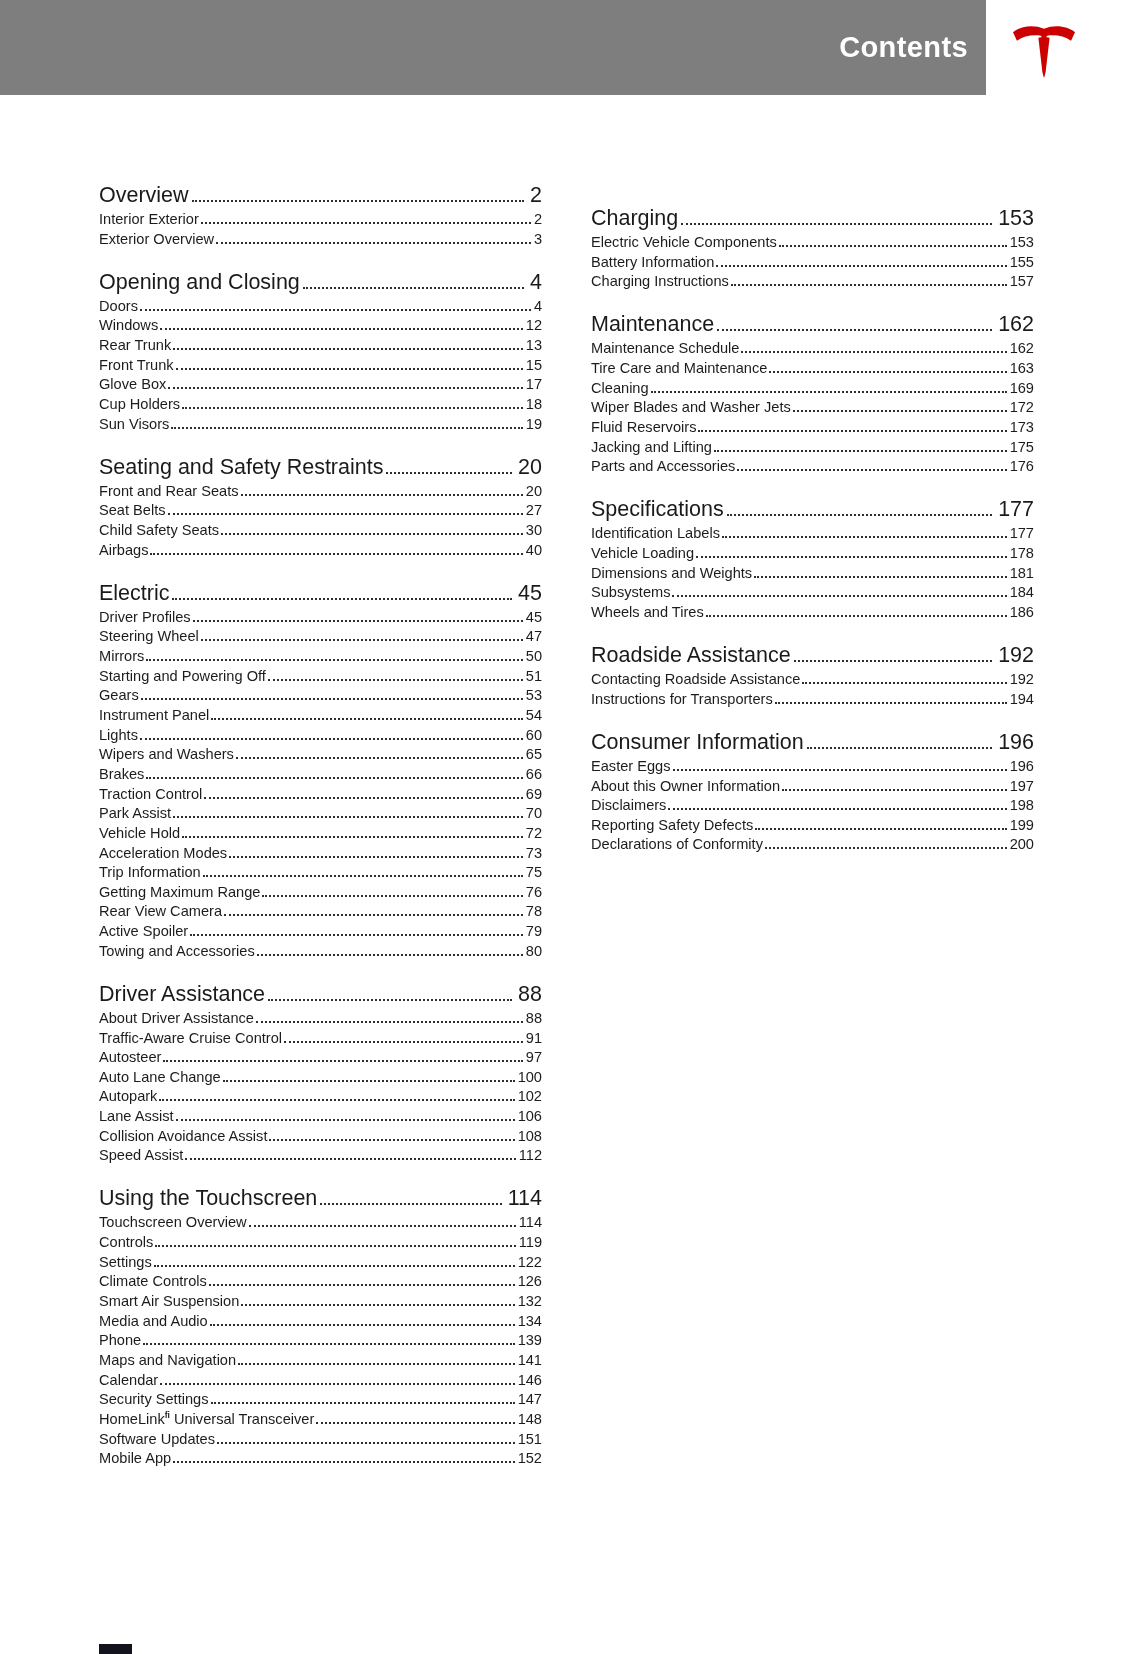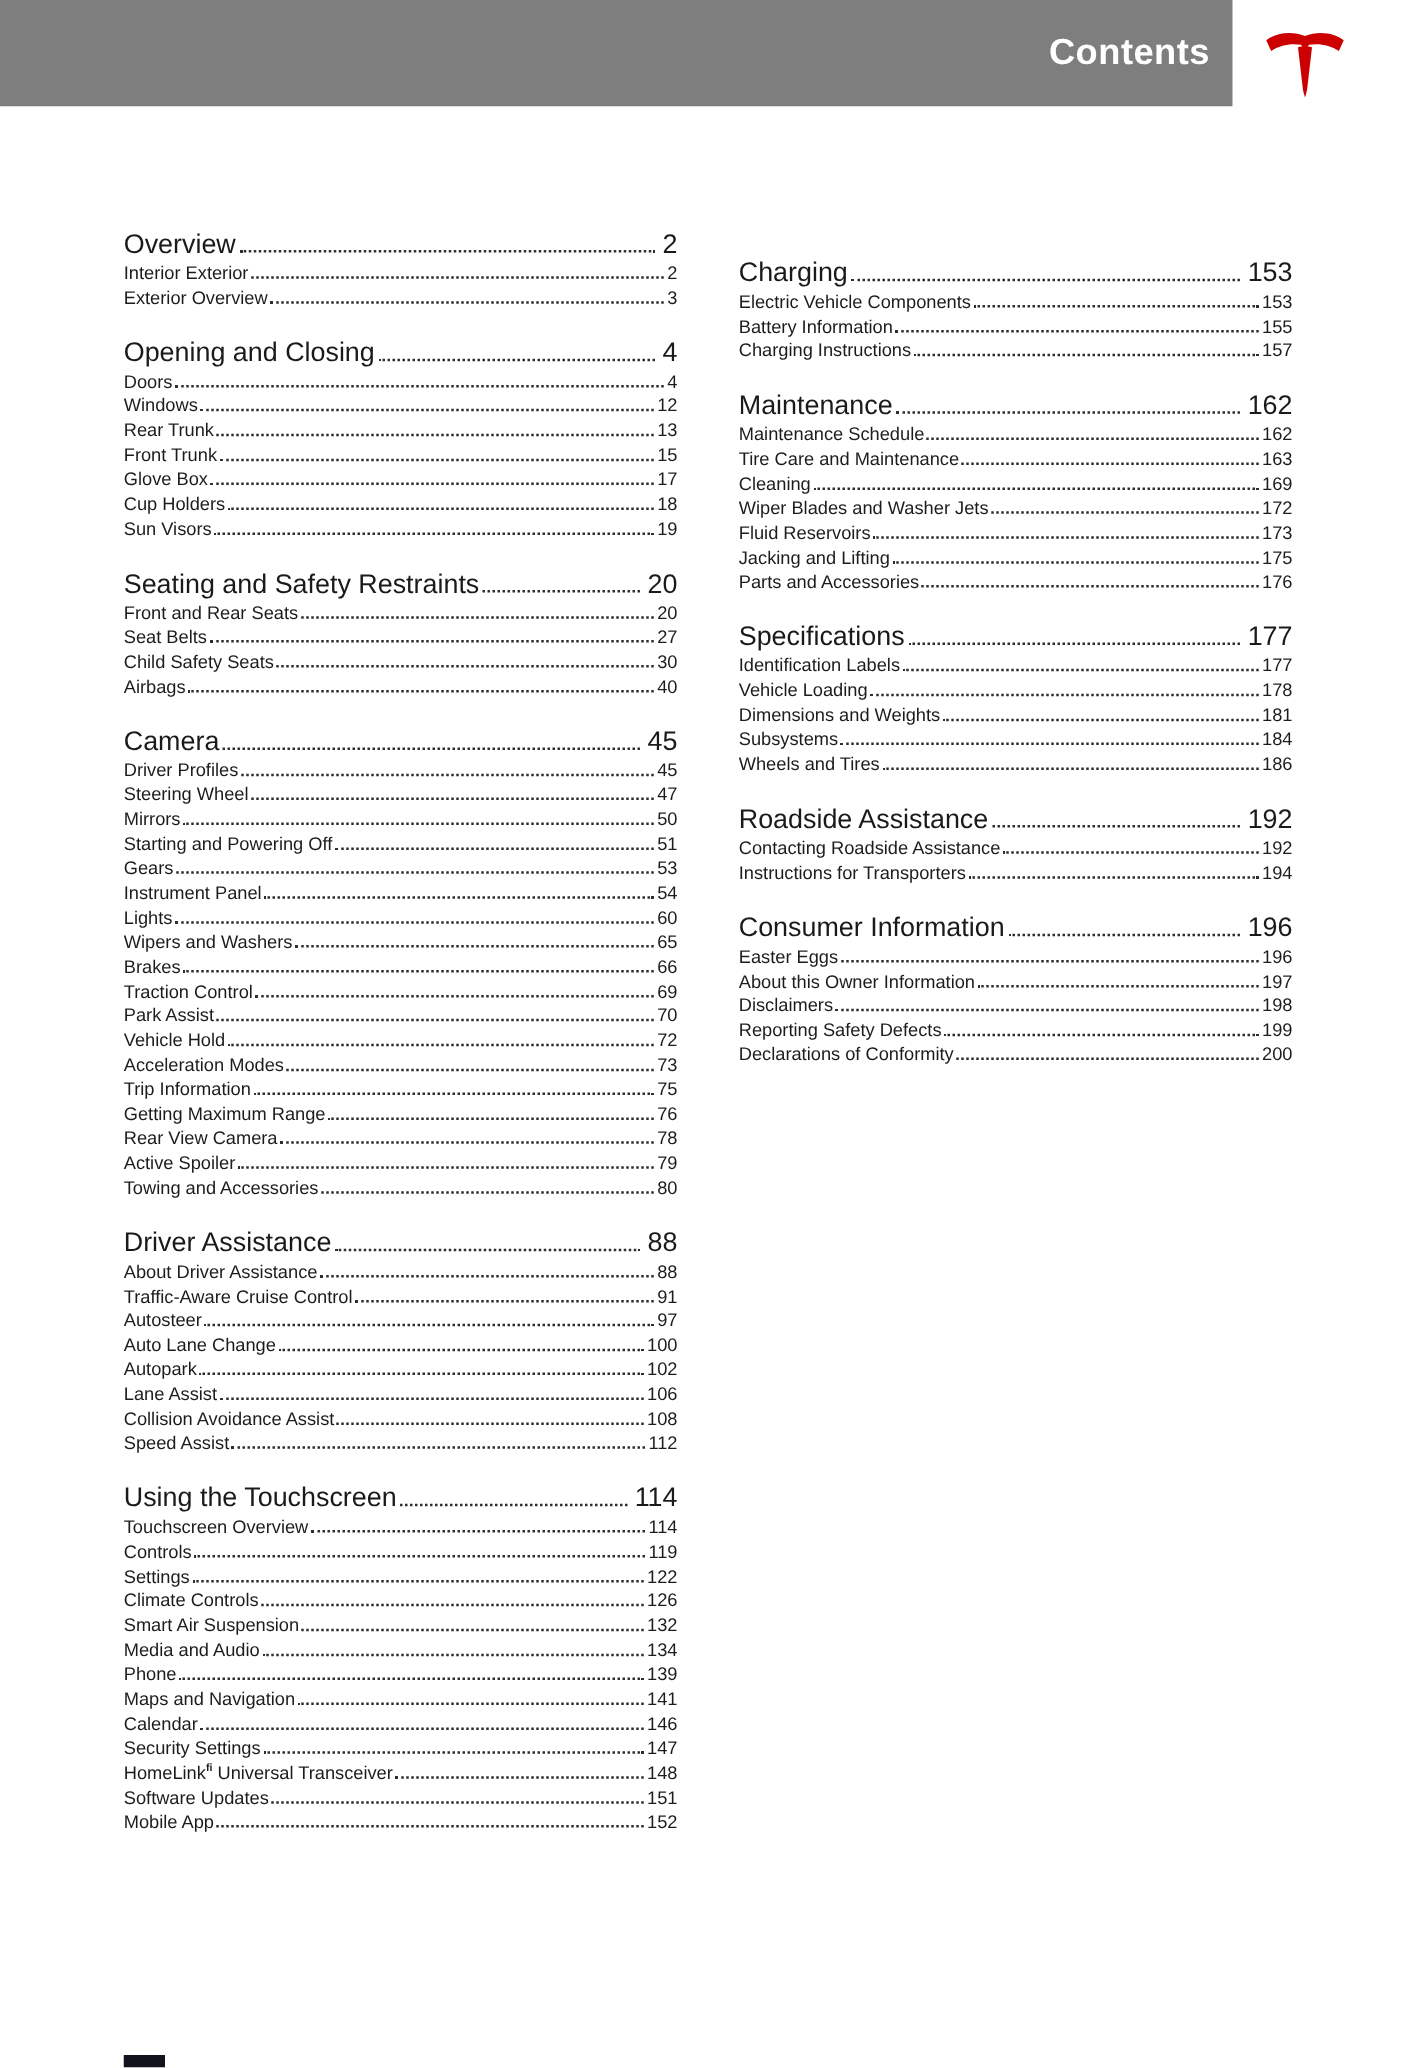--- a/index.html
+++ b/index.html
@@ -10,21 +10,21 @@
     position: relative;
     overflow: hidden;
     font-family: "Liberation Sans", sans-serif;
     color: #1c1c1c;
   }
 
   
   .header-bar {
     position: absolute;
     left: 0; top: 0;
-    width: 986px; height: 85px;
+    width: 986px; height: 95px;
     background: #7e7e7e;
     display: flex;
     align-items: center;
     justify-content: flex-end;
     padding-right: 18px;
     box-sizing: border-box;
   }
   .header-title {
     color: #ffffff;
     font-size: 29px;
@@ -186,21 +186,21 @@
           <span class="e-page">30</span>
         </div>
         <div class="entry-row">
           <span class="e-title">Airbags</span>
           <span class="leader e-leader"></span>
           <span class="e-page">40</span>
         </div>
       </section>
       <section class="toc-section">
         <div class="heading-row">
-          <span class="h-title">Camera</span>
+          <span class="h-title">Electric</span>
           <span class="leader h-leader"></span>
           <span class="h-page">45</span>
         </div>
         <div class="entry-row">
           <span class="e-title">Driver Profiles</span>
           <span class="leader e-leader"></span>
           <span class="e-page">45</span>
         </div>
         <div class="entry-row">
           <span class="e-title">Steering Wheel</span>

